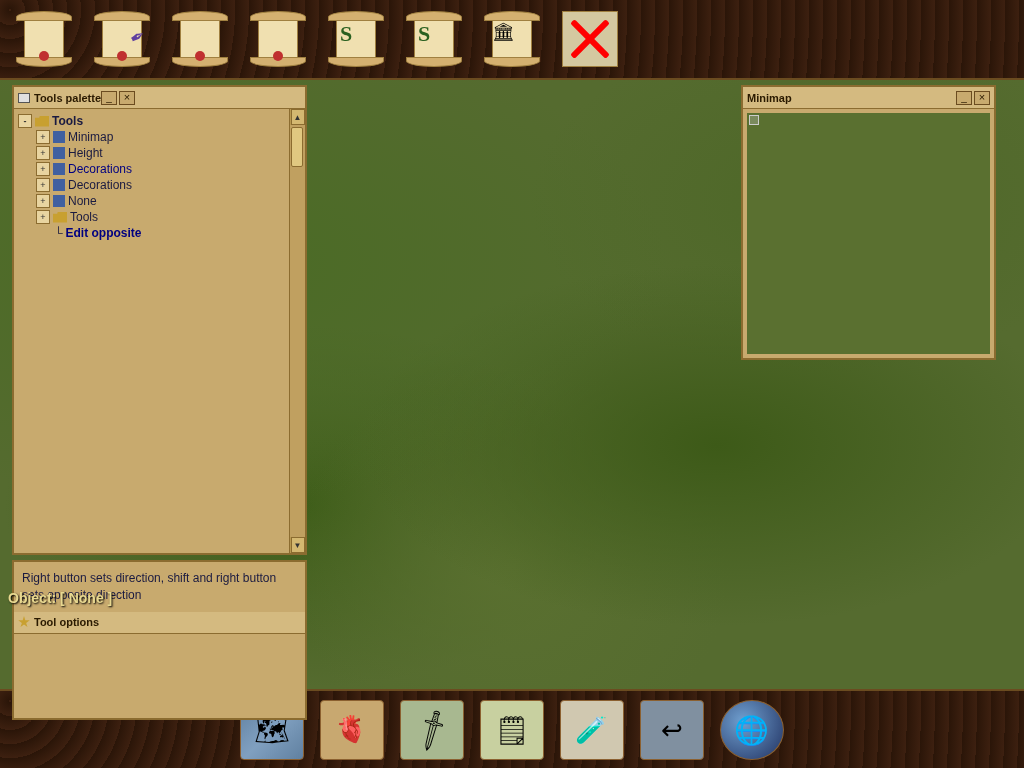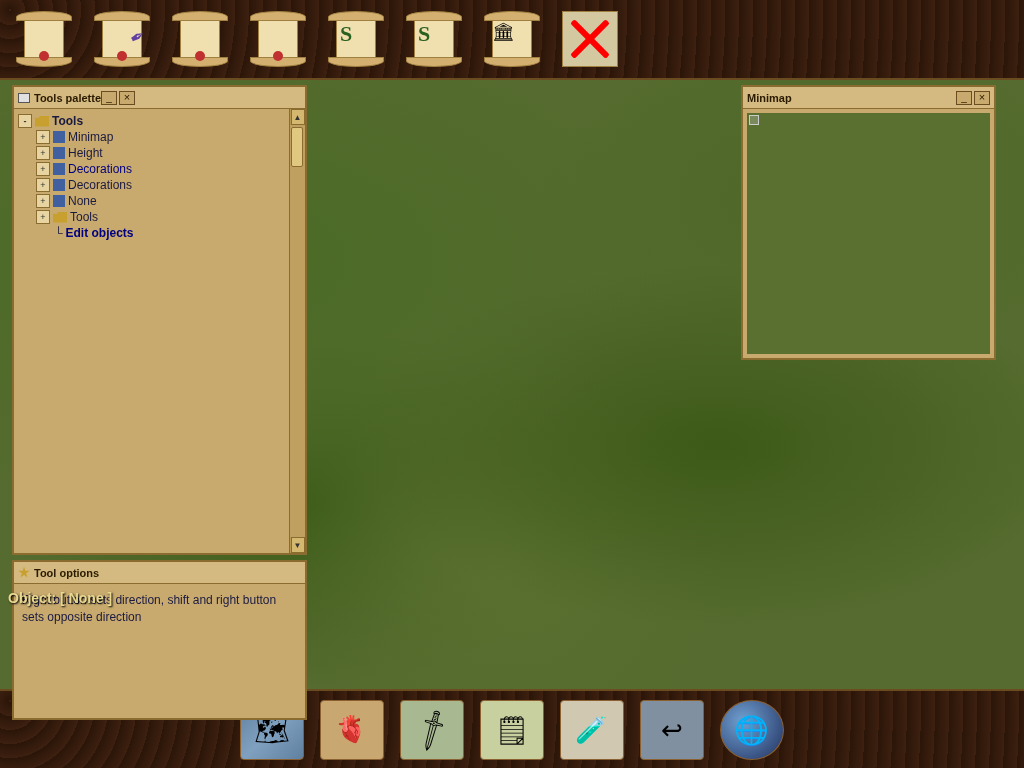--- a/index.html
+++ b/index.html
@@ -585,41 +585,41 @@
         </div>
 
         <div class="tree-item tree-item-indent">
           <div class="tree-expand">+</div>
           <span class="folder-icon"></span>
           <span>Tools</span>
         </div>
 
         <div class="tree-item tree-item-indent2">
           <span style="margin-left:4px;">└</span>
-          <span class="edit-objects">Edit objects</span>
+          <span class="edit-objects">Edit opposite</span>
         </div>
       </div>
 
       <div class="scrollbar-right">
         <div class="scrollbar-arrow">▲</div>
         <div class="scrollbar-track">
           <div class="scrollbar-thumb"></div>
         </div>
         <div class="scrollbar-arrow">▼</div>
       </div>
     </div>
   </div>
 
   <div id="tool-options">
+    <div id="tool-options-content">
+      <span>Right button sets direction, shift and right button sets opposite direction</span>
+    </div>
     <div id="tool-options-header">
       <span class="gear-icon"></span>
       <span id="tool-options-title">Tool options</span>
-    </div>
-    <div id="tool-options-content">
-      <span>Right button sets direction, shift and right button sets opposite direction</span>
     </div>
   </div>
 
   <div id="minimap">
     <div id="minimap-header">
       <span id="minimap-title">Minimap</span>
       <div class="palette-controls">
         <div class="palette-btn minus-btn">_</div>
         <div class="palette-btn close-btn">×</div>
       </div>

